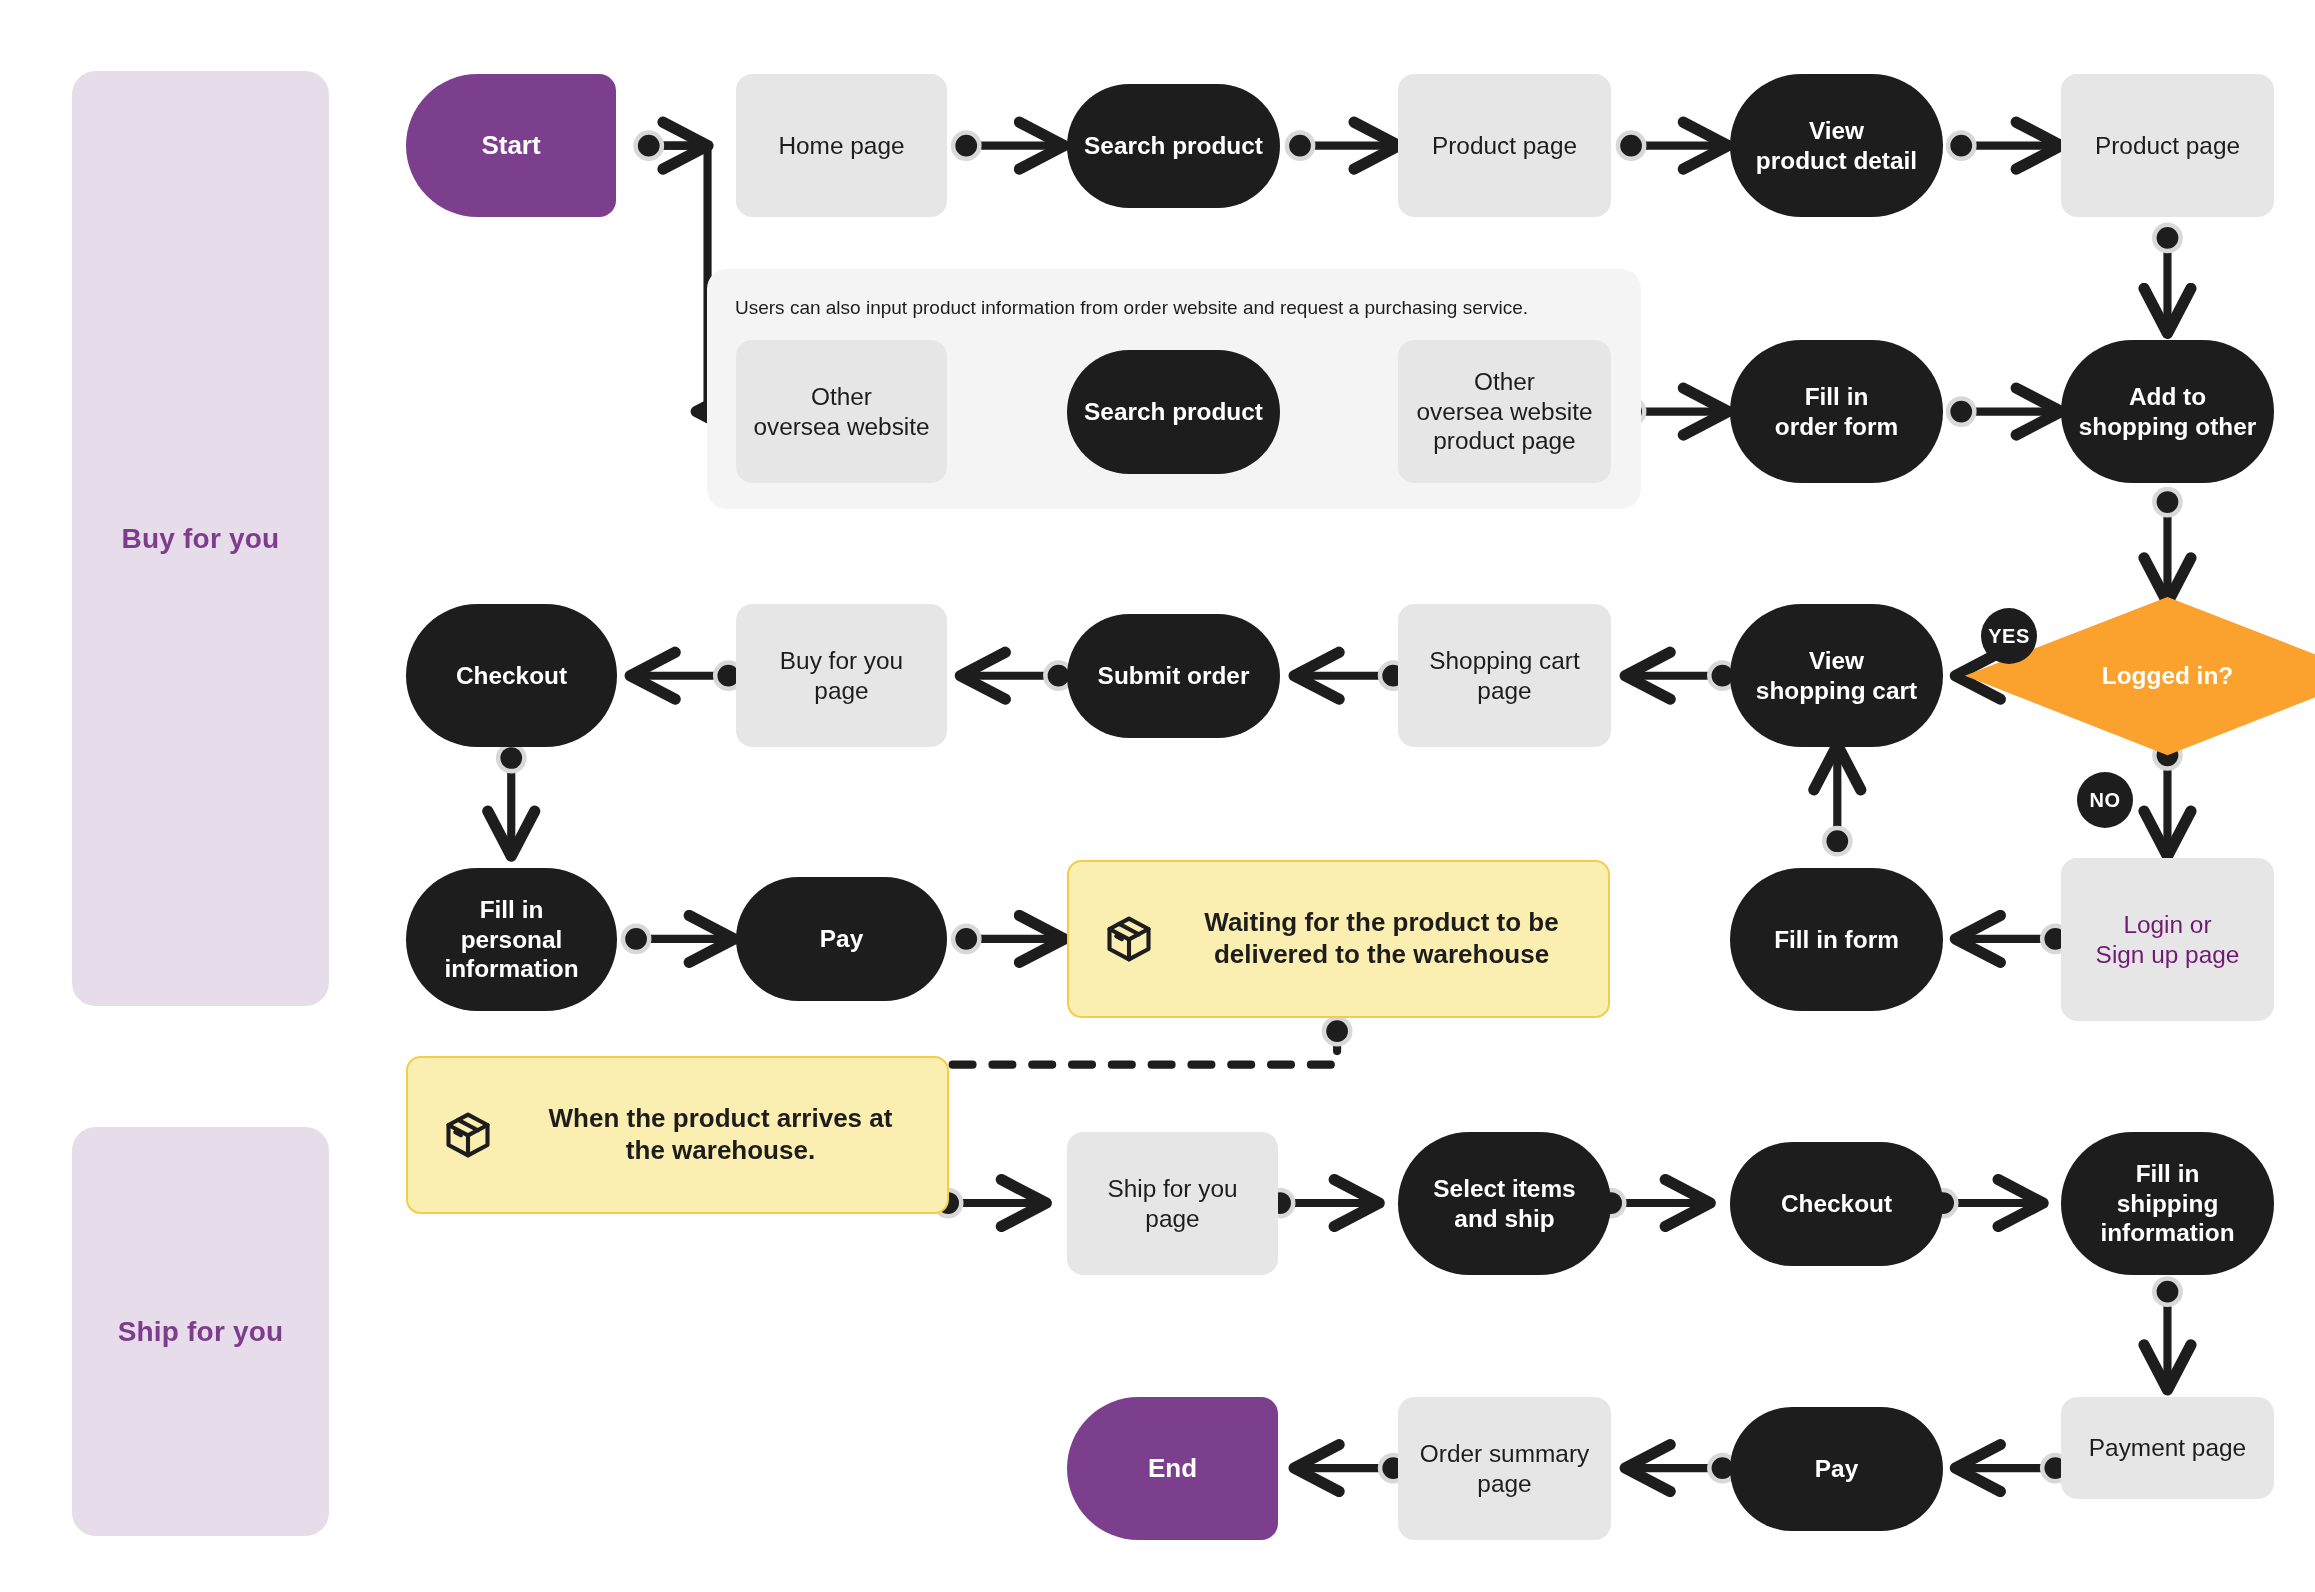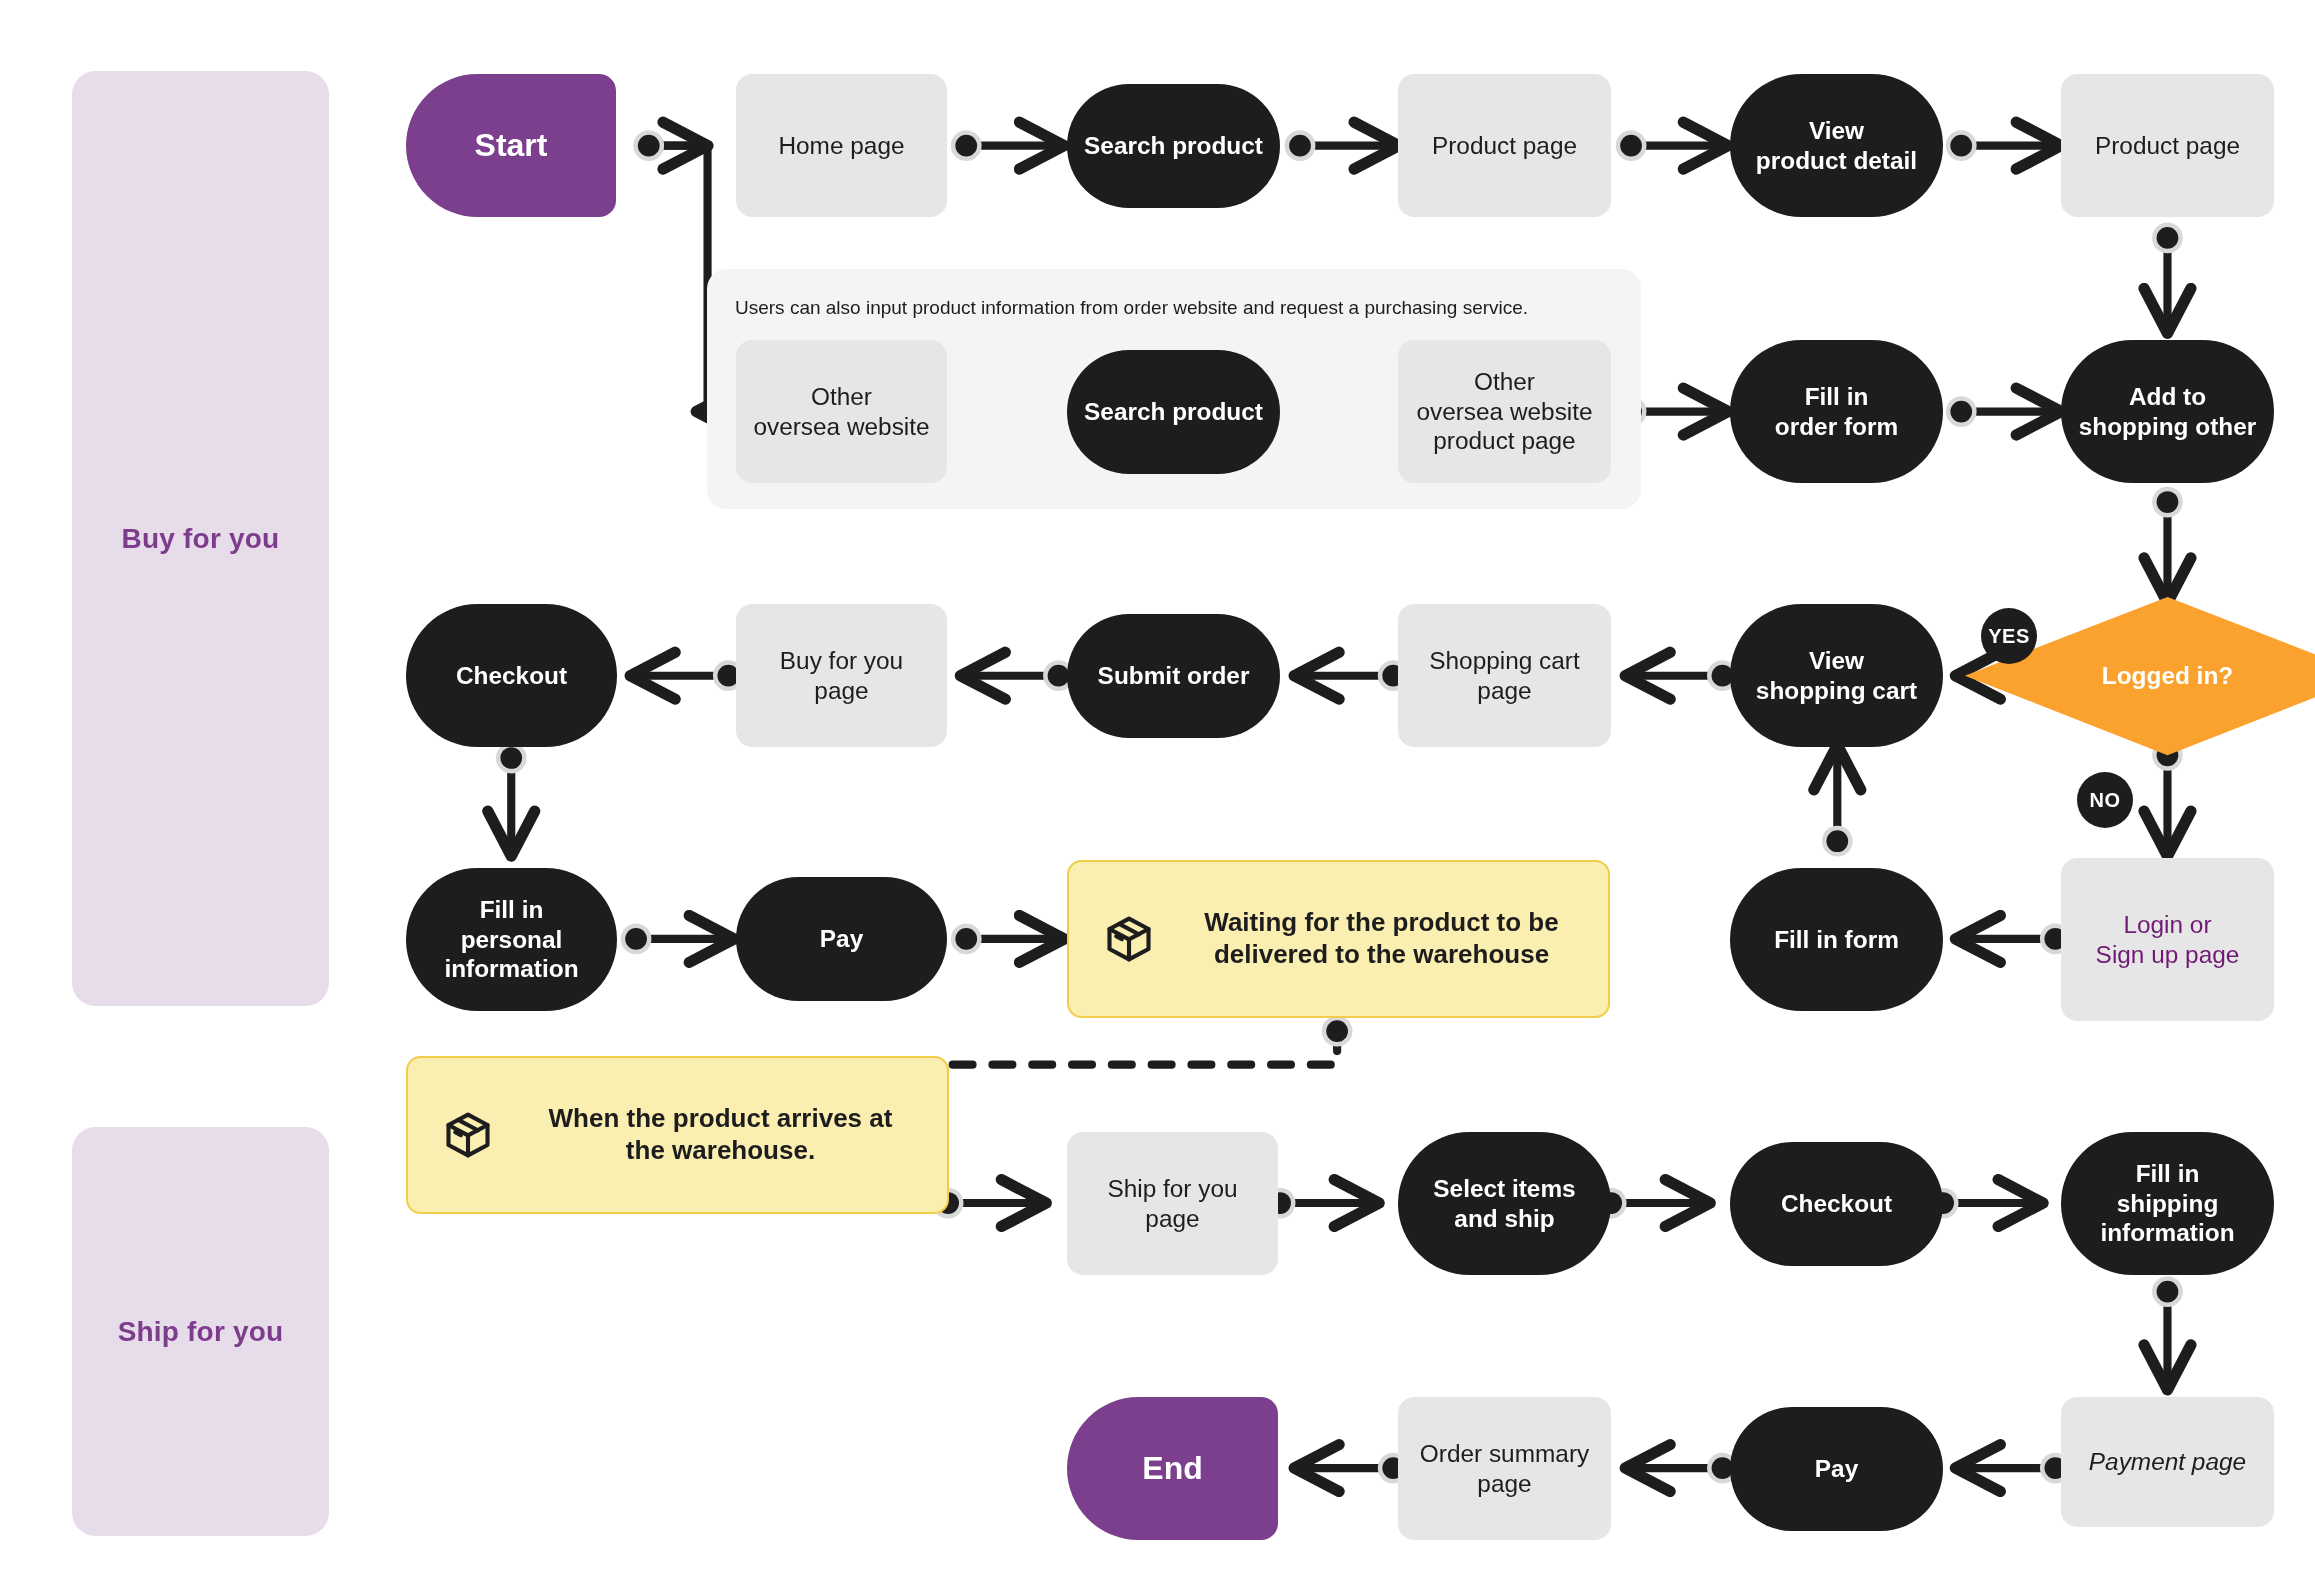--- a/index.html
+++ b/index.html
@@ -40,21 +40,21 @@
   .n-page{          
     background:#e6e6e6;border-radius:16.3px;color:#1d1d1d;
     font-size:24.4px;font-weight:normal;
   }
   .n-page.slate{color:#701a75;}
   .n-action{        
     background:#1d1d1d;color:#ffffff;font-size:24.4px;font-weight:bold;
     border-radius:904px;
   }
   .n-terminal{      
-    background:#7c3f8e;color:#ffffff;font-size:32px;font-weight:bold;
+    background:#7c3f8e;color:#ffffff;font-size:26px;font-weight:bold;
     border-radius:100px 23.5px 23.5px 100px;
   }
   .n-decision{
     color:#ffffff;font-size:24.4px;font-weight:bold;
   }
   .n-decision .diamond-label{position:relative;z-index:2;}
 
   .n-event{         
     background:#fbeeb1;border:2.7px solid #f3cd4a;border-radius:14.5px;
     color:#1d1d1d;font-size:26px;font-weight:bold;
@@ -356,21 +356,21 @@
   <div class="node n-action" style="left:1730px;top:1142px;width:213px;height:124px;">
     <span>Checkout</span>
   </div>
 
   <div class="node n-action" style="left:2061px;top:1132px;width:213px;height:143px;">
     <span style="white-space:pre-line;">Fill in
 shipping
 information</span>
   </div>
 
-  <div class="node n-page" style="left:2061px;top:1397px;width:213px;height:130px;font-style:italic;">
+  <div class="node n-page" style="left:2061px;top:1397px;width:213px;height:102px;">
     <span>Payment page</span>
   </div>
 
   <div class="node n-action" style="left:1730px;top:1407px;width:213px;height:124px;">
     <span>Pay</span>
   </div>
 
   <div class="node n-page" style="left:1398px;top:1397px;width:213px;height:143px;">
     <span style="white-space:pre-line;">Order summary
 page</span>

